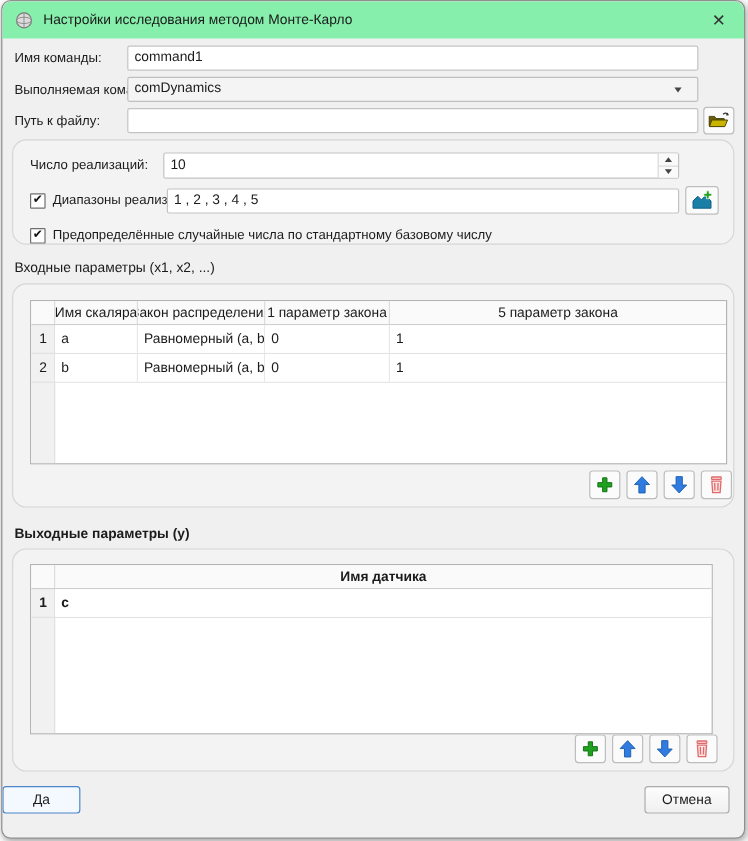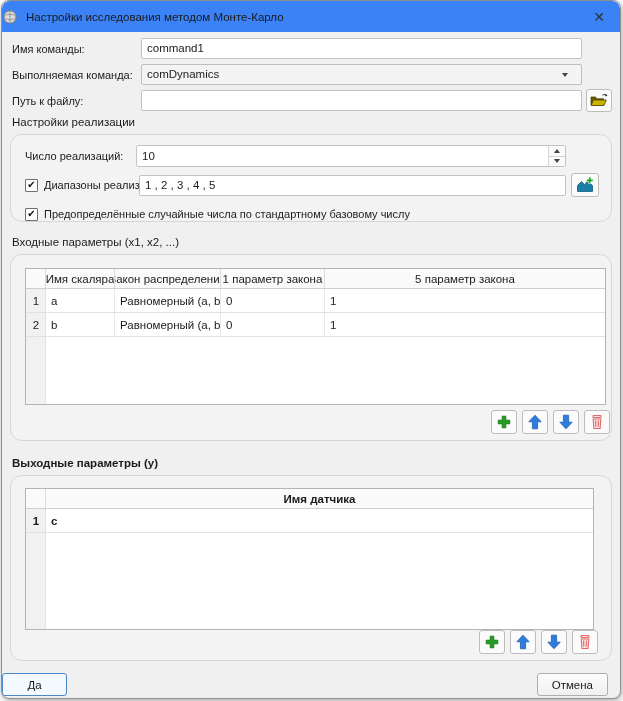--- a/index.html
+++ b/index.html
@@ -4,29 +4,29 @@
 <style>
   html,body{margin:0;padding:0;background:#ffffff;font-family:"Liberation Sans",sans-serif;}
   *{box-sizing:border-box;}
   .window{
     position:absolute;left:1px;top:0;width:620px;height:699px;
     background:#f0f0f0;border:1px solid #8f8f8f;border-radius:8px;
     box-shadow:1px 2px 6px rgba(0,0,0,.35);
     overflow:hidden;font-size:12px;color:#1b1b1b;
   }
   
-  .titlebar{height:31px;display:flex;align-items:center;background:#3b82f6;border-radius:8px 8px 0 0;}
+  .titlebar{height:31px;display:flex;align-items:center;background:#86efac;border-radius:8px 8px 0 0;padding-left:10px;}
   .titlebar .appicon{width:16px;height:16px;margin-right:8px;flex:0 0 auto;}
   .titletext{font-size:11.5px;color:#1a1a1a;white-space:nowrap;}
   .closebtn{margin-left:auto;width:42px;height:31px;display:flex;align-items:center;justify-content:center;
     font-size:14px;color:#333;cursor:default;border-top-right-radius:8px;}
   
   .form{padding:6px 8px 0 10px;}
   .frow{display:flex;align-items:center;height:21px;margin-bottom:5px;}
-  .flabel{width:129px;flex:0 0 auto;font-size:11px;white-space:nowrap;}
+  .flabel{width:94px;flex:0 0 auto;font-size:11px;white-space:nowrap;}
   .tinput{flex:1;height:21px;background:#fff;border:1px solid #c3c3c3;border-radius:2px;
     padding:0 5px;line-height:19px;font-size:11.5px;overflow:hidden;white-space:nowrap;}
   .combo{flex:1;height:21px;background:#f4f4f4;border:1px solid #bfbfbf;border-radius:2px;
     padding:0 5px;line-height:19px;font-size:11.5px;display:flex;align-items:center;}
   .combo .val{flex:1;}
   .tri-down{width:0;height:0;border-left:3.5px solid transparent;border-right:3.5px solid transparent;border-top:4.5px solid #444;margin-right:8px;}
   .spacer30{width:30px;flex:0 0 auto;}
   .iconbtn{width:26px;height:23px;margin-left:4px;flex:0 0 auto;background:#fbfbfb;border:1px solid #bdbdbd;
     border-radius:3px;display:flex;align-items:center;justify-content:center;}
   
@@ -119,21 +119,20 @@
           <path d="M2 5 h4.5 l1.2 1.8 H14.5 V13 H2 Z" fill="var(--folderdark)" stroke="#3d3400" stroke-width="0.7"></path>
           <path d="M4.2 8 H17.3 L15 13.5 H2.2 Z" fill="var(--folder)" stroke="#4a4000" stroke-width="0.8"></path>
           <path d="M13.5 3.2 q2.6 -1.8 4.3 0.3" stroke="#333" stroke-width="1" fill="none"></path>
           <path d="M17 1.8 l1.4 2.2 -2.5 0.3 z" fill="#333"></path>
         </svg>
       </div>
     </div>
   </div>
 
   <div class="group g1">
-    <div class="gtitle">Настройки реализации</div>
     <div class="gbox box1">
       <div class="grow">
         <span class="glabel1">Число реализаций:</span>
         <div class="spin">
           <span class="val">10</span>
           <div class="spinbtns">
             <div class="spinbtn up">
                 <span class="tri-up-s"></span>
               </div>
             <div class="spinbtn">

